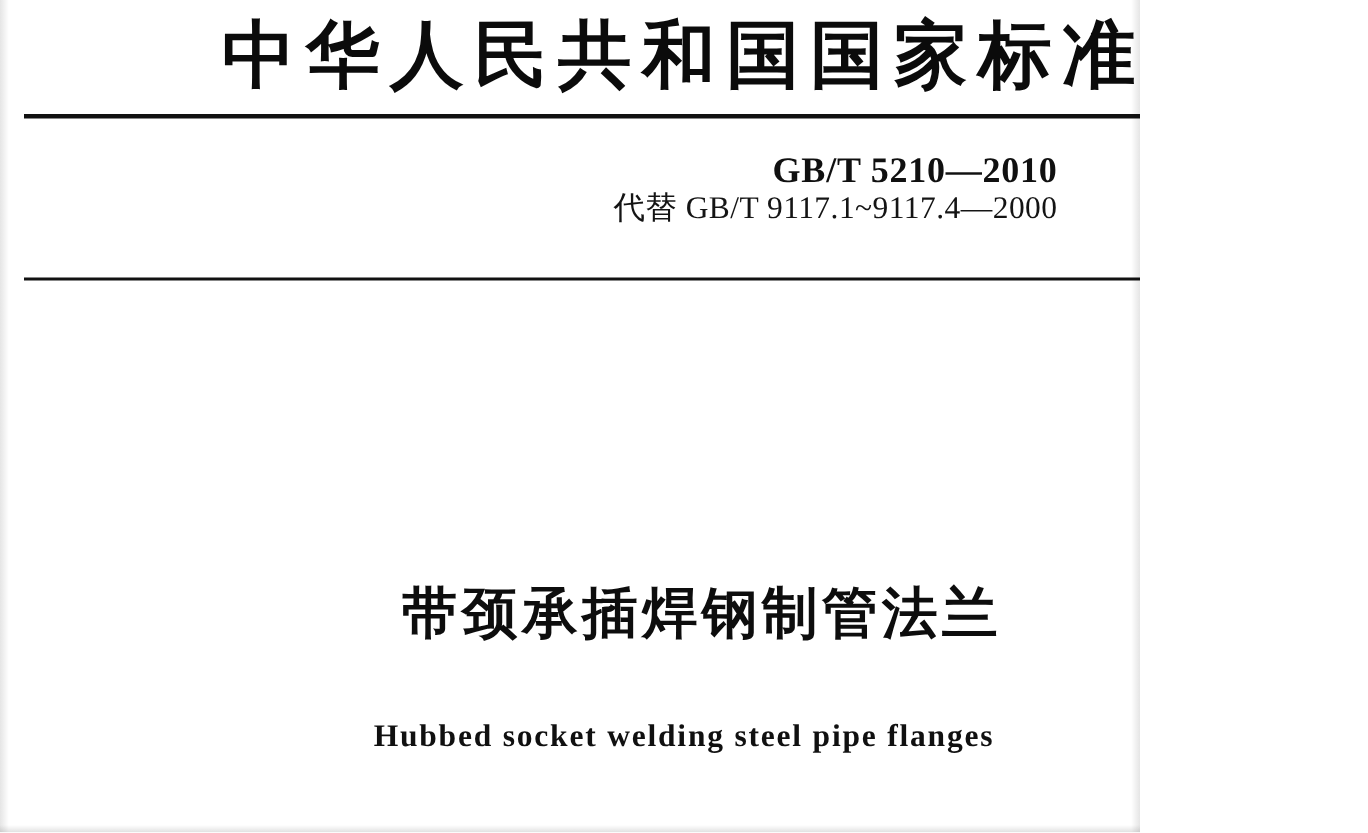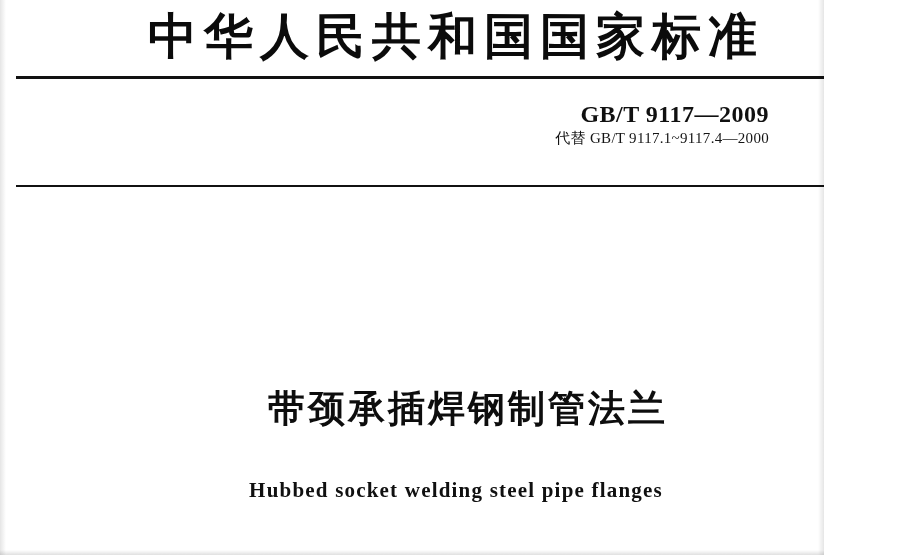--- a/index.html
+++ b/index.html
@@ -5,21 +5,21 @@
   html, body {
     margin: 0;
     padding: 0;
     background: #ffffff;
   }
   body {
     font-family: "Liberation Serif", serif;
   }
   #page {
     position: relative;
-    width: 824px;
+    width: 760px;
     height: 555px;
     background: #ffffff;
     overflow: hidden;
     box-sizing: border-box;
   }
 
   
   .national-title {
     position: absolute;
     top: 8px;
@@ -57,21 +57,21 @@
     letter-spacing: 0.5px;
     white-space: nowrap;
   }
 
   .std-replaces {
     position: absolute;
     right: 55px;
     top: 129px;
     text-align: right;
     font-family: "Liberation Serif", serif;
-    font-size: 15px;
+    font-size: 21px;
     line-height: 18px;
     color: #141414;
     letter-spacing: 0.3px;
     white-space: nowrap;
   }
 
   .rule-bottom {
     position: absolute;
     left: 16px;
     top: 185px;
@@ -139,21 +139,21 @@
 </style>
 </head>
 <body>
 
 <div id="page">
 
   <div class="national-title">中华人民共和国国家标准</div>
 
   <div class="rule-top"></div>
 
-  <div class="std-number">GB/T 9117—2009</div>
+  <div class="std-number">GB/T 5210—2010</div>
 
   <div class="std-replaces">代替 GB/T 9117.1~9117.4—2000</div>
 
   <div class="rule-bottom"></div>
 
   <div class="title-cn">带颈承插焊钢制管法兰</div>
 
   <div class="title-en">Hubbed socket welding steel pipe flanges</div>
 
   <div class="scan-edge-left"></div>

